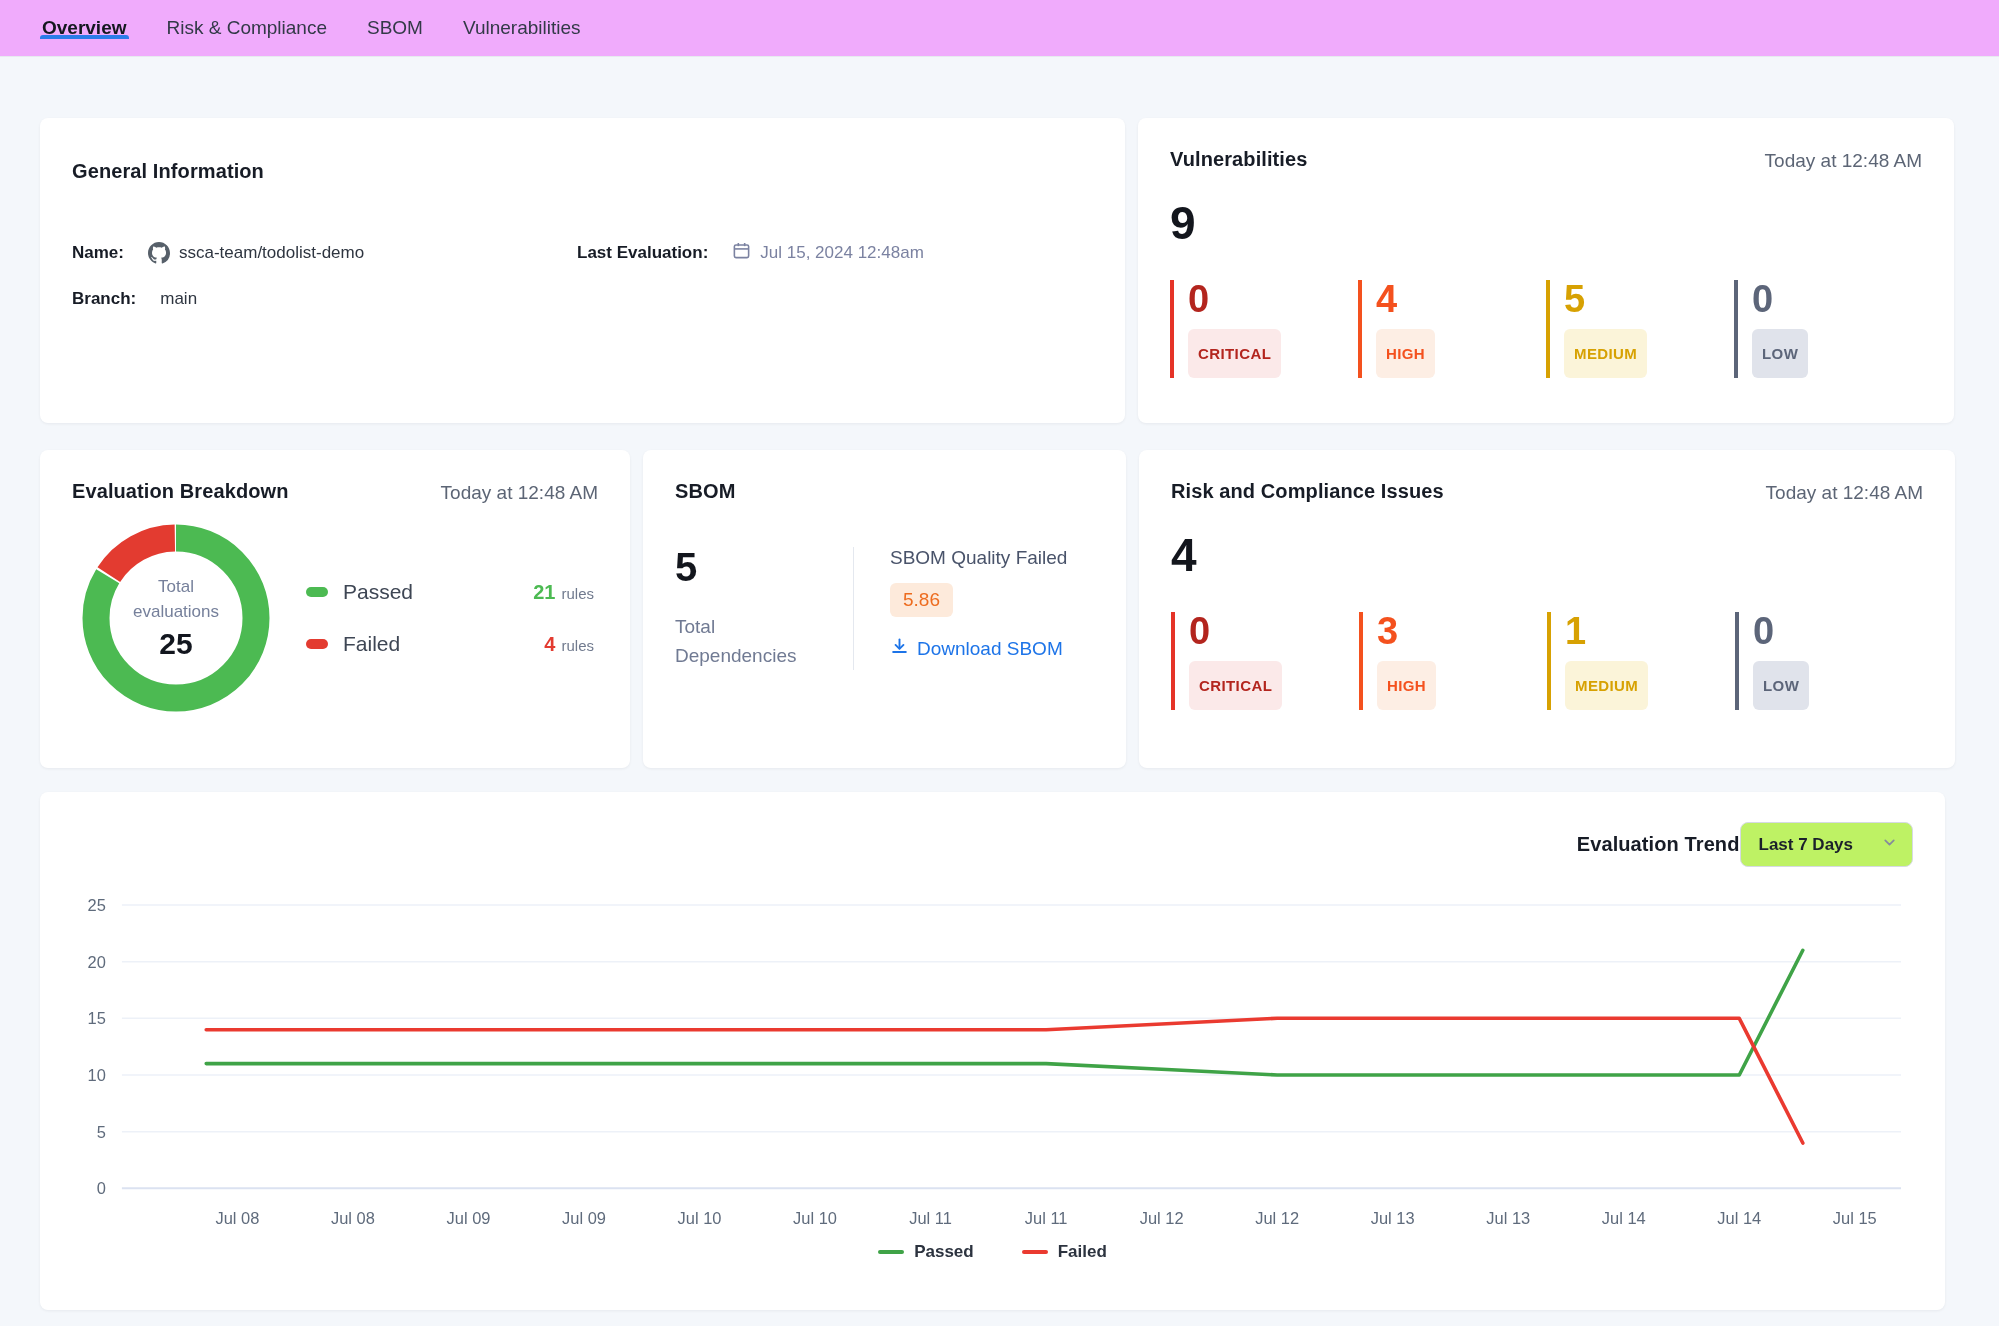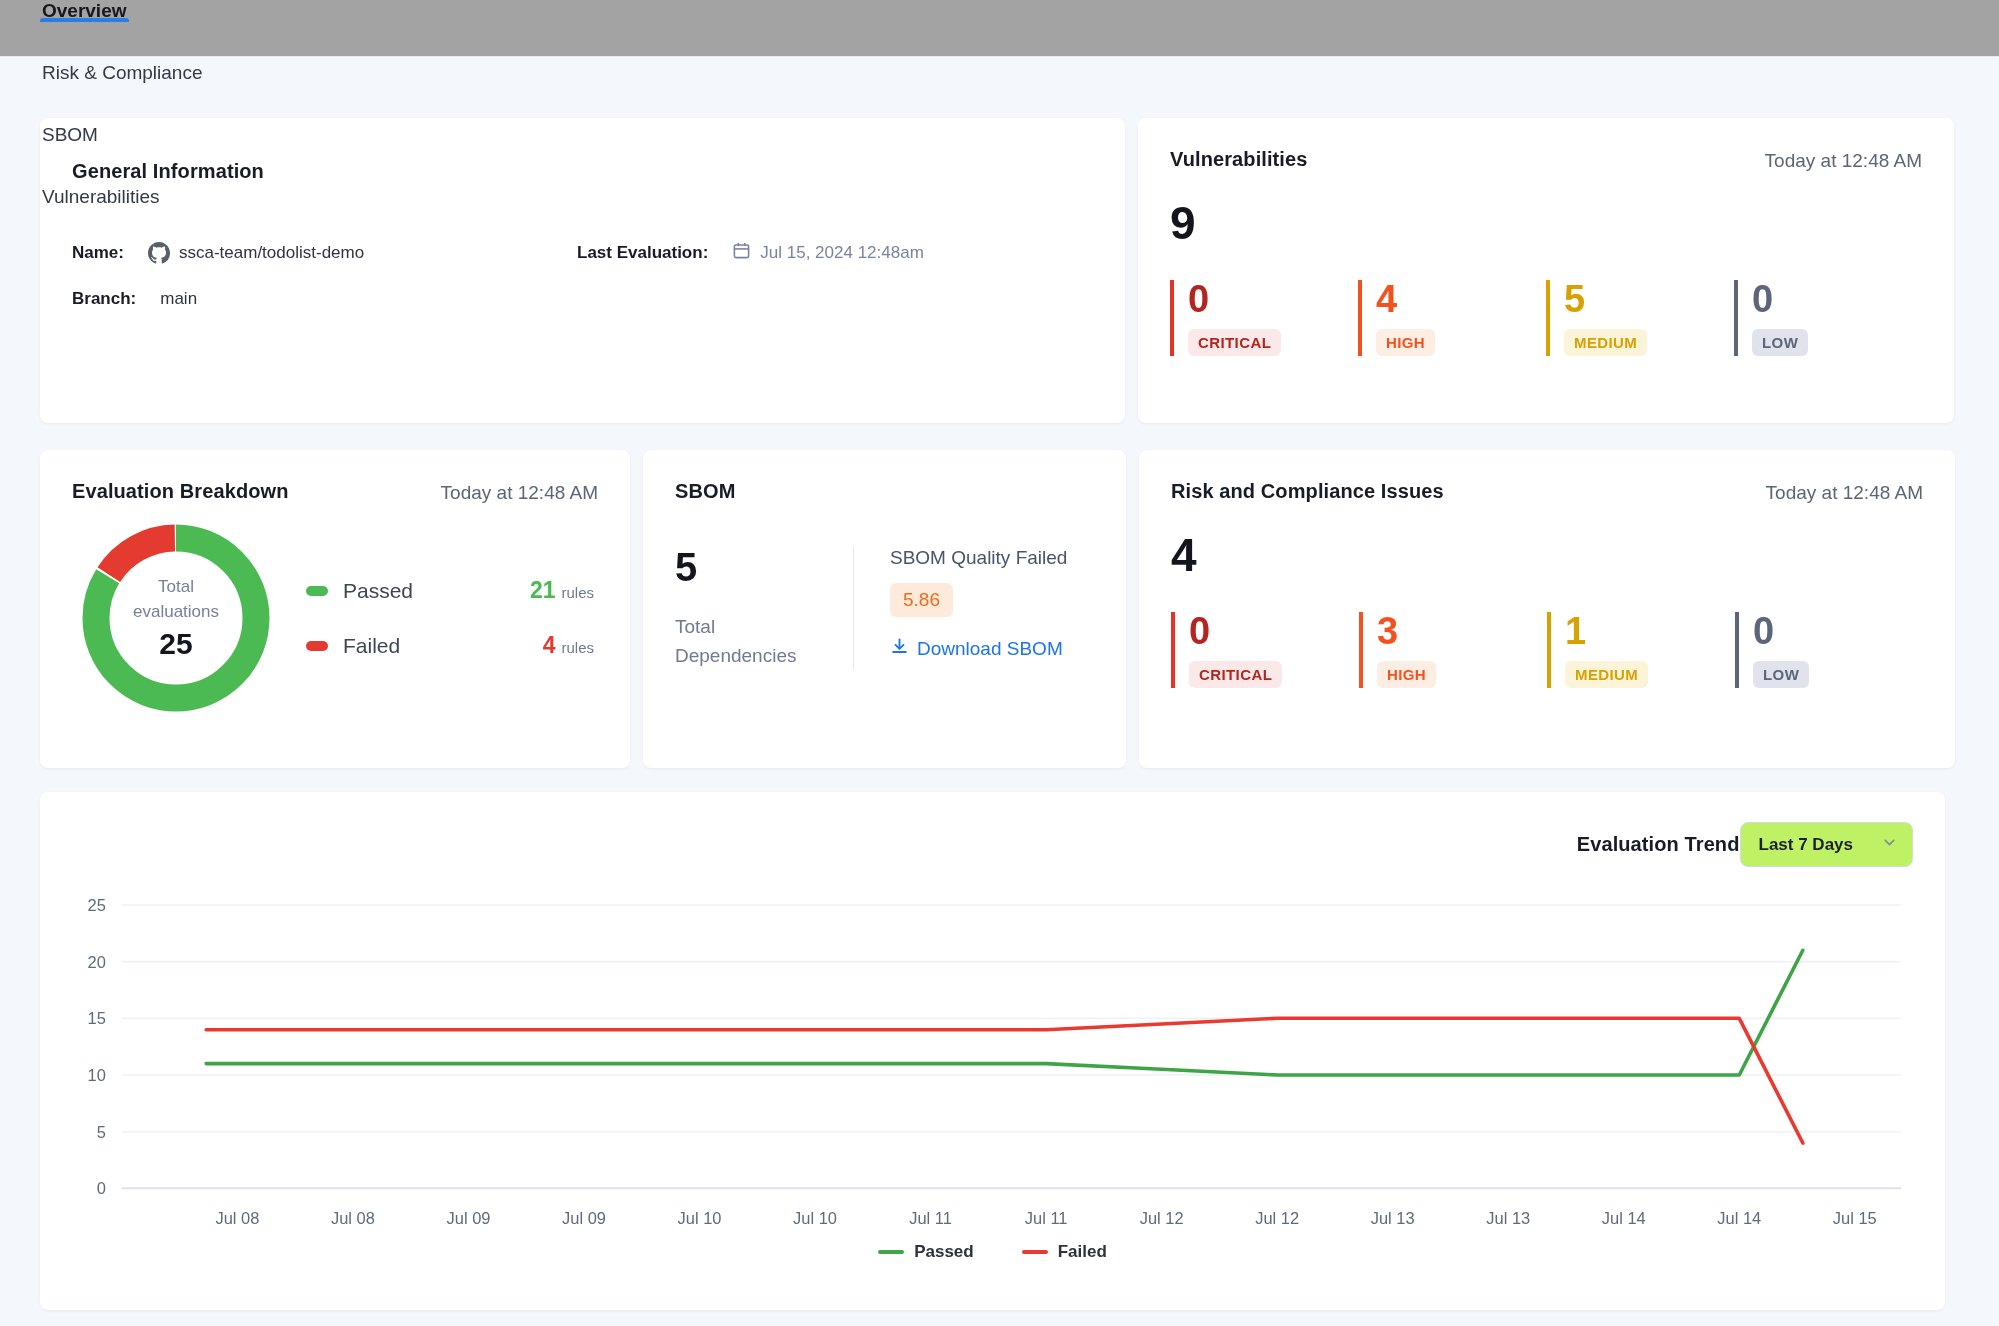--- a/index.html
+++ b/index.html
@@ -5,22 +5,22 @@
   * { box-sizing: border-box; margin: 0; padding: 0; }
   html,body { width:1999px; height:1326px; }
   body {
     font-family: "Liberation Sans", "DejaVu Sans", sans-serif;
     background: var(--page-bg, #f4f7fb);
     color: #1a1f29;
     overflow: hidden;
   }
   
   .tabbar {
-    height: 57px; background:#a3a3a3; border-bottom:1px solid #e7eaf0;
-    display:flex; align-items:flex-start; gap:40px; padding-left:42px;flex-direction:column;
+    height: 57px; background:#f0abfc; border-bottom:1px solid #e7eaf0;
+    display:flex; align-items:center; gap:40px; padding-left:42px;
   }
   .tab { position:relative; display:flex; align-items:center; font-size:19px;
          color:#323947; font-weight:500; cursor:pointer; }
   .tab.active { color:#14181f; font-weight:700; }
   .tab .underline { position:absolute; left:-2px; right:-2px; bottom:0; height:4px;
          background: var(--accent-blue,#2b7ce9); border-radius:3px 3px 0 0; }
   
   .content { padding: 61px 54px 0 40px; }
   .row { display:flex; gap:13px; }
   .row1 { margin-bottom:27px;justify-content:space-between; }
@@ -44,36 +44,36 @@
   .card-risk { flex:1; height:318px; }
   .big-num { font-size:46px; font-weight:700; color:#13161d; line-height:1; margin-top:28px; }
   .sev-row { display:flex; margin-top:34px; }
   .sev { border-left:4px solid var(--bar); padding-left:14px; width:188px; flex:none; }
   .sev-critical { --bar:var(--critical-bar); --num:var(--critical); --bg:var(--critical-bg); }
   .sev-high     { --bar:var(--high);         --num:var(--high);     --bg:var(--high-bg); }
   .sev-medium   { --bar:var(--medium);       --num:var(--medium);   --bg:var(--medium-bg); }
   .sev-low      { --bar:var(--low);          --num:var(--low);      --bg:var(--low-bg); }
   .sev-num { font-size:38px; font-weight:700; color:var(--num); line-height:1.05; }
   .sev-badge { display:inline-block; margin-top:9px; background:var(--bg); color:var(--num);
-               font-size:15px; font-weight:700; letter-spacing:.4px; padding:5px 10px; border-radius:6px; }
+               font-size:15px; font-weight:700; letter-spacing:.4px; padding:16px 10px; border-radius:6px; }
   
   .card-breakdown { width:590px; height:318px; flex:none; }
   .bd-body { display:flex; align-items:center; margin-top:14px; }
   .donut-wrap { position:relative; width:200px; height:200px; margin-left:4px; flex:none; }
   .donut-center { position:absolute; inset:0; display:flex; flex-direction:column;
                   align-items:center; justify-content:center; text-align:center; }
   .donut-center .lbl { font-size:17px; color:#76809b; line-height:1.45; }
   .donut-center .tot { font-size:30px; font-weight:700; color:#12161e; margin-top:3px; }
   .bd-legend { margin-left:auto; margin-right:4px; width:288px; }
   .bd-leg-row { display:flex; align-items:center; }
   .bd-leg-row + .bd-leg-row { margin-top:28px; }
   .pill { width:22px; height:10px; border-radius:5px; flex:none; }
   .bd-leg-label { font-size:21px; color:#3e4654; margin-left:15px; }
   .bd-count-wrap { margin-left:auto; display:flex; align-items:baseline; gap:6px; }
-  .bd-count { font-size:23px; font-weight:700;margin-left:12px; }
+  .bd-count { font-size:20px; font-weight:700;margin-left:12px; }
   .bd-units { font-size:15px; color:#707a8e; }
   
   .card-sbom { width:483px; height:318px; flex:none; }
   .sbom-body { display:flex; margin-top:44px; }
   .sbom-left { width:178px; flex:none; }
   .sbom-total { font-size:40px; font-weight:700; color:#13161d; line-height:1; }
   .sbom-sub { margin-top:26px; font-size:19px; color:#707a93; line-height:1.5; }
   .sbom-divider { width:1px; background:#e4e8ef; align-self:stretch; }
   .sbom-right { margin-left:36px; }
   .sbom-score-label { font-size:19px; color:#49536a; }

